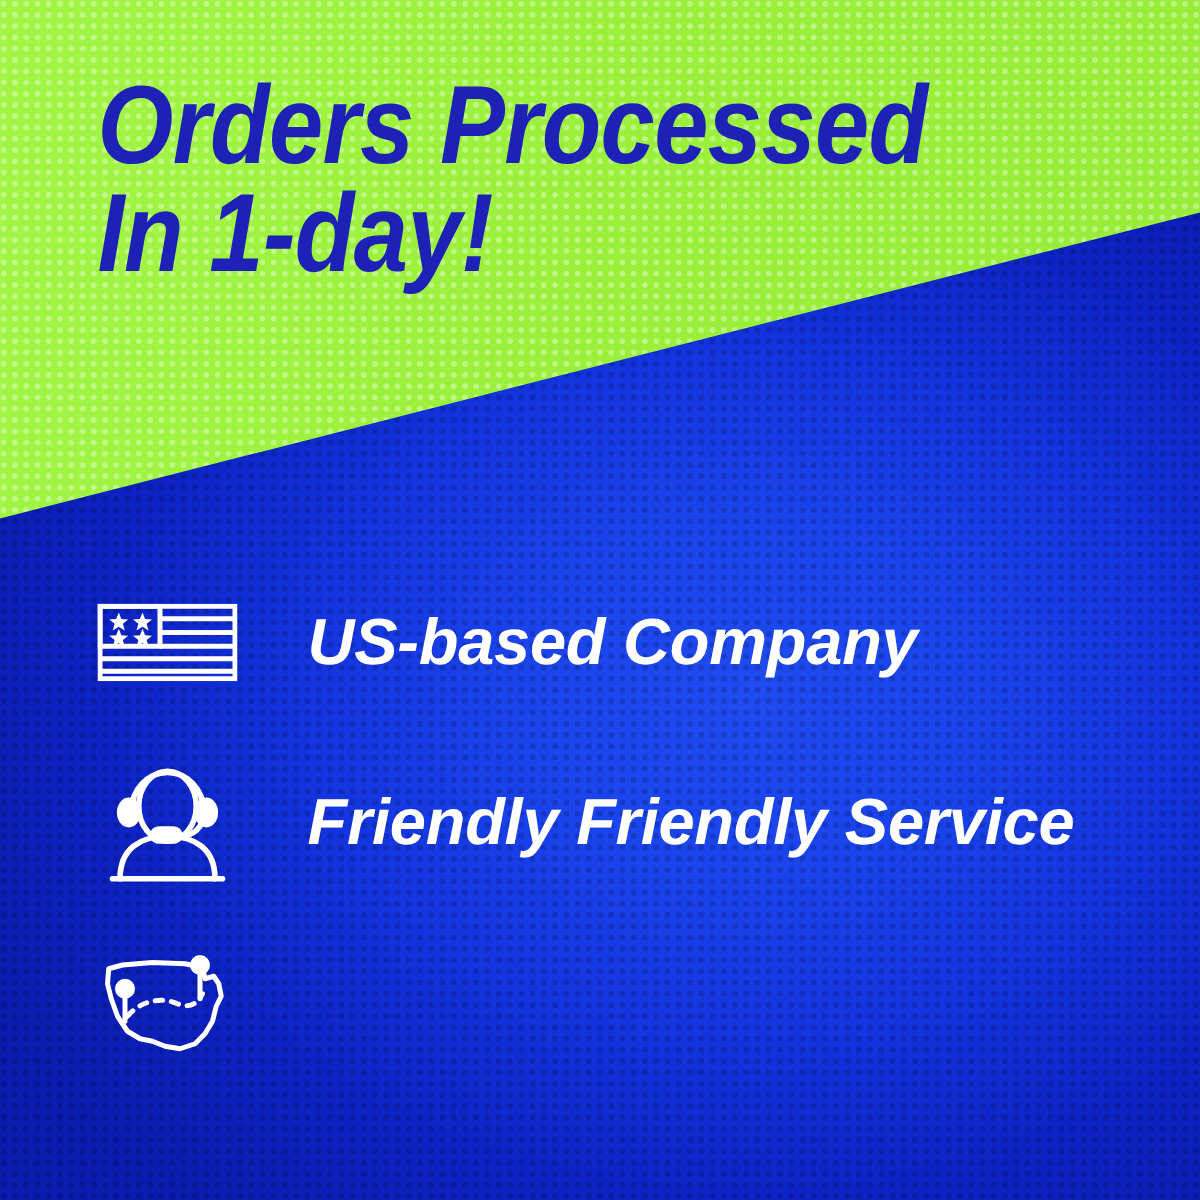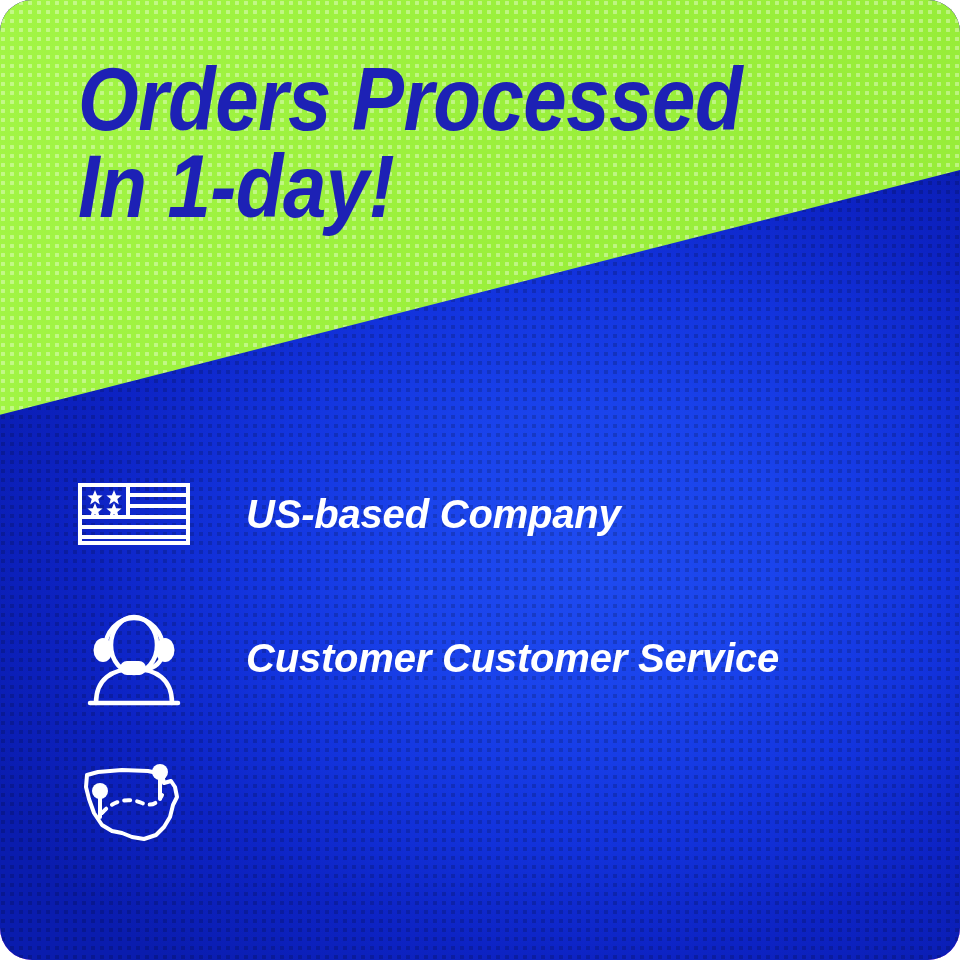--- a/index.html
+++ b/index.html
@@ -7,21 +7,20 @@
     padding: 0;
     background: #ffffff;
   }
   #promo-banner {
     position: relative;
     width: 960px;
     height: 960px;
     overflow: hidden;
     font-family: "Liberation Sans", sans-serif;
     background: #d946ef;
-    border-radius: 32px;
   }
 
   
   .blue-bg {
     position: absolute;
     inset: 0;
     background:
       radial-gradient(ellipse 70% 55% at 62% 58%,
         #1F4BF0 0%,
         #1A43EC 28%,
@@ -89,21 +88,21 @@
   }
   .feature-icon {
     width: 112px;
     flex: 0 0 112px;
     display: flex;
     align-items: center;
     justify-content: center;
   }
   .feature-label {
     margin-left: 56px;
-    font-size: 40px;
+    font-size: 52px;
     font-weight: bold;
     font-style: italic;
     color: #ffffff;
     letter-spacing: -0.2px;
     white-space: nowrap;
   }
 
   
   .logo {
     position: absolute;
@@ -169,21 +168,21 @@
             <ellipse cx="25" cy="41" rx="9.5" ry="12"></ellipse>
             <ellipse cx="87" cy="41" rx="9.5" ry="12"></ellipse>
 
             <rect x="42" y="52" width="26" height="14" rx="7"></rect>
           </g>
           <g fill="none" stroke="#ffffff" stroke-width="4.5" stroke-linecap="round">
             <line x1="12" y1="94" x2="100" y2="94"></line>
           </g>
         </svg>
       </div>
-      <div class="feature-label">Customer Customer Service</div>
+      <div class="feature-label">Friendly Friendly Service</div>
     </div>
 
     <div class="feature-row">
       <div class="feature-icon">
         <svg width="112" height="82" viewBox="0 0 112 82">
 
           <path d="M9 14 L20 11 L44 9 L70 10 L84 13 L86 22 L93 20 L97 26 L99 36
                    L95 44 L92 56 L86 66 L78 74 L66 78 L54 76 L44 72 L34 70
                    L24 64 L16 52 L11 38 L8 26 Z" fill="none" stroke="#ffffff" stroke-width="4" stroke-linejoin="round"></path>
 

